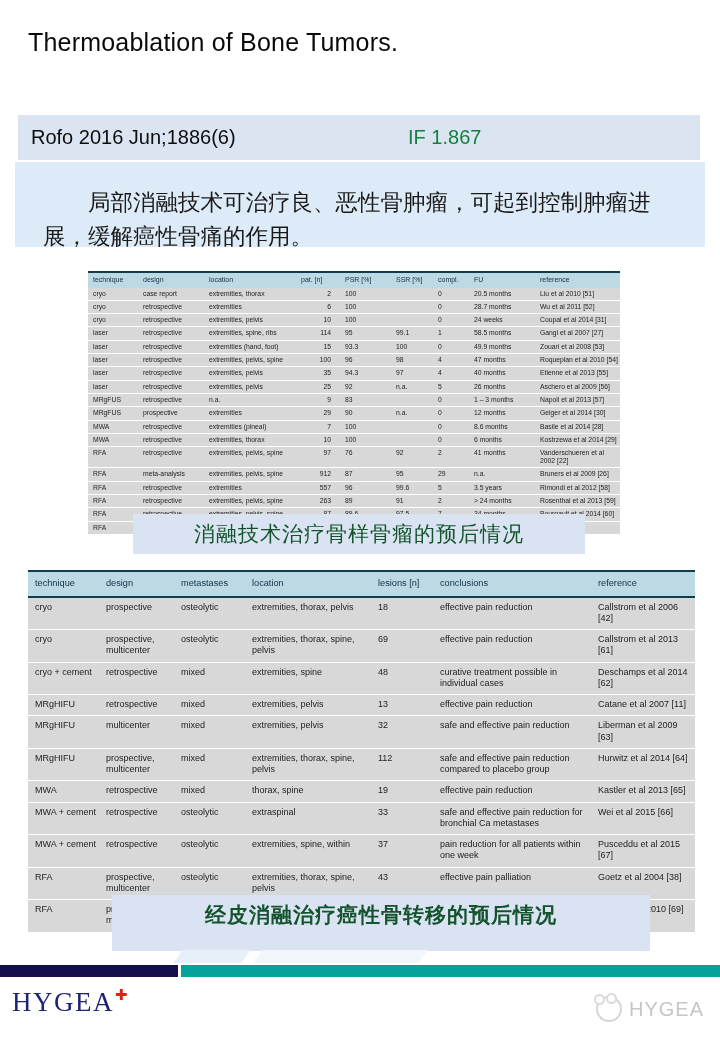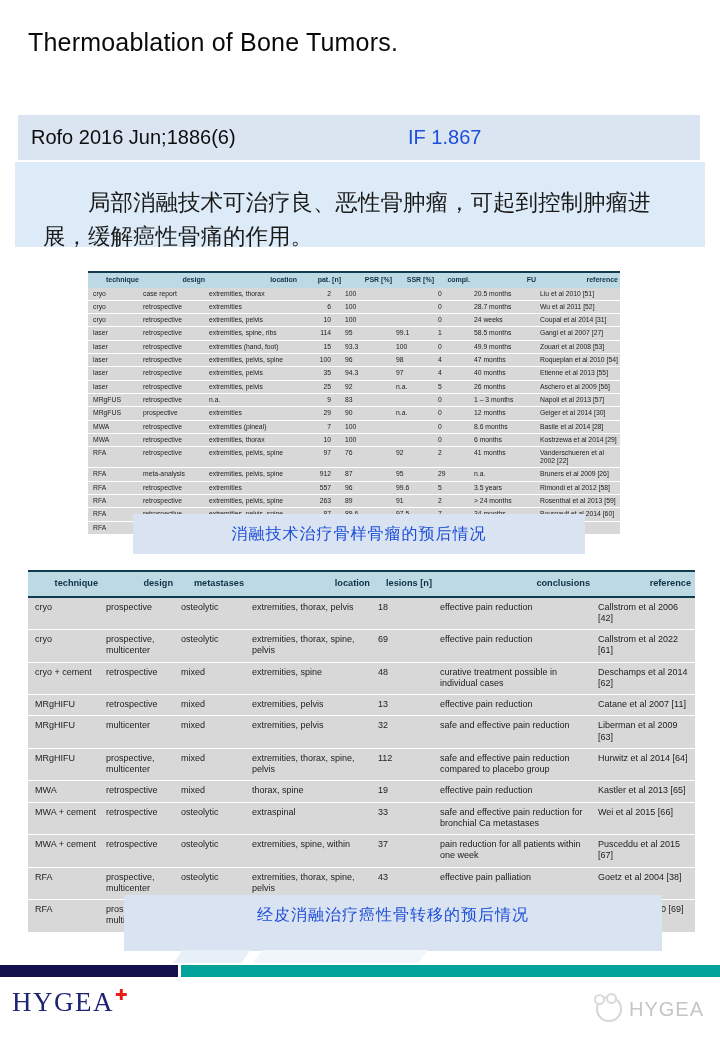--- a/index.html
+++ b/index.html
@@ -12,34 +12,34 @@
     position:absolute; left:28px; top:28px;
     font-size:25px; font-weight:normal; color:#0a0a0a; letter-spacing:0.2px;
   }
 
   .journal-bar {
     position:absolute; left:18px; top:87px; width:682px; height:45px;
     background:#dbe5f2;
     margin-top:28px;
   }
   .journal-bar .citation { position:absolute; left:13px; top:0; line-height:45px; font-size:20px; color:#0d0d0d; }
-  .journal-bar .impact   { position:absolute; left:390px; top:0; line-height:45px; font-size:20px; color:#1d4ed8; }
+  .journal-bar .impact   { position:absolute; left:390px; top:0; line-height:45px; font-size:20px; color:#15803d; }
 
   .summary-box {
     position:absolute; left:15px; top:162px; width:690px; height:85px;
     background:#dcebf7; box-sizing:border-box; padding:8px 12px 0 12px;
     font-size:22.5px; line-height:1.5; color:#1a1a1a;
   }
   .summary-box p { margin:16px; text-indent:2em; }
 
   
   .table1-wrap { position:absolute; left:88px; top:271px; width:532px; }
   .table2-wrap { position:absolute; left:28px; top:570px; width:667px; }
   table { border-collapse:collapse; width:100%; table-layout:fixed; }
-  thead th { background:#bcd9e4; color:#0f3246; text-align:right; font-weight:bold; }
+  thead th { background:#bcd9e4; color:#0f3246; text-align:left; font-weight:normal; }
   tbody td { background:#d8d8d8; color:#222; border-bottom:1px solid #ffffff; vertical-align:top; }
 
   .t1 { font-size:6.8px; line-height:1.15; }
   .t1 thead th { font-size:7px; padding:3px 2px 3.5px 2px; border-top:2px solid #113c50; }
   .t1 tbody td { padding:2px 2px 2.5px 2px; }
   .t1 th:nth-child(1){ width:46px; } .t1 th:nth-child(2){ width:62px; }
   .t1 th:nth-child(3){ width:88px; } .t1 th:nth-child(4){ width:40px; }
   .t1 th:nth-child(5){ width:47px; } .t1 th:nth-child(6){ width:38px; }
   .t1 th:nth-child(7){ width:32px; } .t1 th:nth-child(8){ width:62px; }
   .t1 th:nth-child(1), .t1 td:nth-child(1) { padding-left:5px; }
@@ -49,24 +49,24 @@
   .t2 thead th { font-size:9.2px; padding:6px 4px; border-top:2px solid #113c50; border-bottom:2px solid #113c50; }
   .t2 tbody td { padding:4px 4px 5px 4px; }
   .t2 th:nth-child(1){ width:63px; } .t2 th:nth-child(2){ width:67px; }
   .t2 th:nth-child(3){ width:63px; } .t2 th:nth-child(4){ width:118px; }
   .t2 th:nth-child(5){ width:54px; } .t2 th:nth-child(6){ width:150px; }
   .t2 th:nth-child(1), .t2 td:nth-child(1) { padding-left:7px; }
 
   
   .caption {
     position:absolute; background:#d9e3f1; text-align:center;
-    font-size:16px; color:#1d4ed8; letter-spacing:1px;
+    font-size:21px; color:#14532d; letter-spacing:1px;
   }
   .caption-1 { left:133px; top:514px; width:452px; height:40px; line-height:40px; }
-  .caption-2 { left:124px; top:895px; width:538px; height:56px; line-height:40px; }
+  .caption-2 { left:112px; top:895px; width:538px; height:56px; line-height:40px;font-weight:bold; }
 
   
   .decor-a { position:absolute; left:178px; top:950px; width:68px; height:13px;
              background:#e7eff8; transform:skewX(-35deg); }
   .decor-b { position:absolute; left:258px; top:950px; width:165px; height:13px;
              background:#f1f6fb; transform:skewX(-35deg); }
   .band-navy { position:absolute; left:0;  top:965px; width:178px; height:12px; background:#14104e; }
   .band-teal { position:absolute; left:181px; top:965px; width:539px; height:12px; background:#03a29a; }
 
   .logo {
@@ -349,21 +349,21 @@
           <td>effective pain reduction</td>
           <td>Callstrom et al 2006 [42]</td>
         </tr>
         <tr>
           <td>cryo</td>
           <td>prospective, multicenter</td>
           <td>osteolytic</td>
           <td>extremities, thorax, spine, pelvis</td>
           <td>69</td>
           <td>effective pain reduction</td>
-          <td>Callstrom et al 2022 [61]</td>
+          <td>Callstrom et al 2013 [61]</td>
         </tr>
         <tr>
           <td>cryo + cement</td>
           <td>retrospective</td>
           <td>mixed</td>
           <td>extremities, spine</td>
           <td>48</td>
           <td>curative treatment possible in individual cases</td>
           <td>Deschamps et al 2014 [62]</td>
         </tr>

